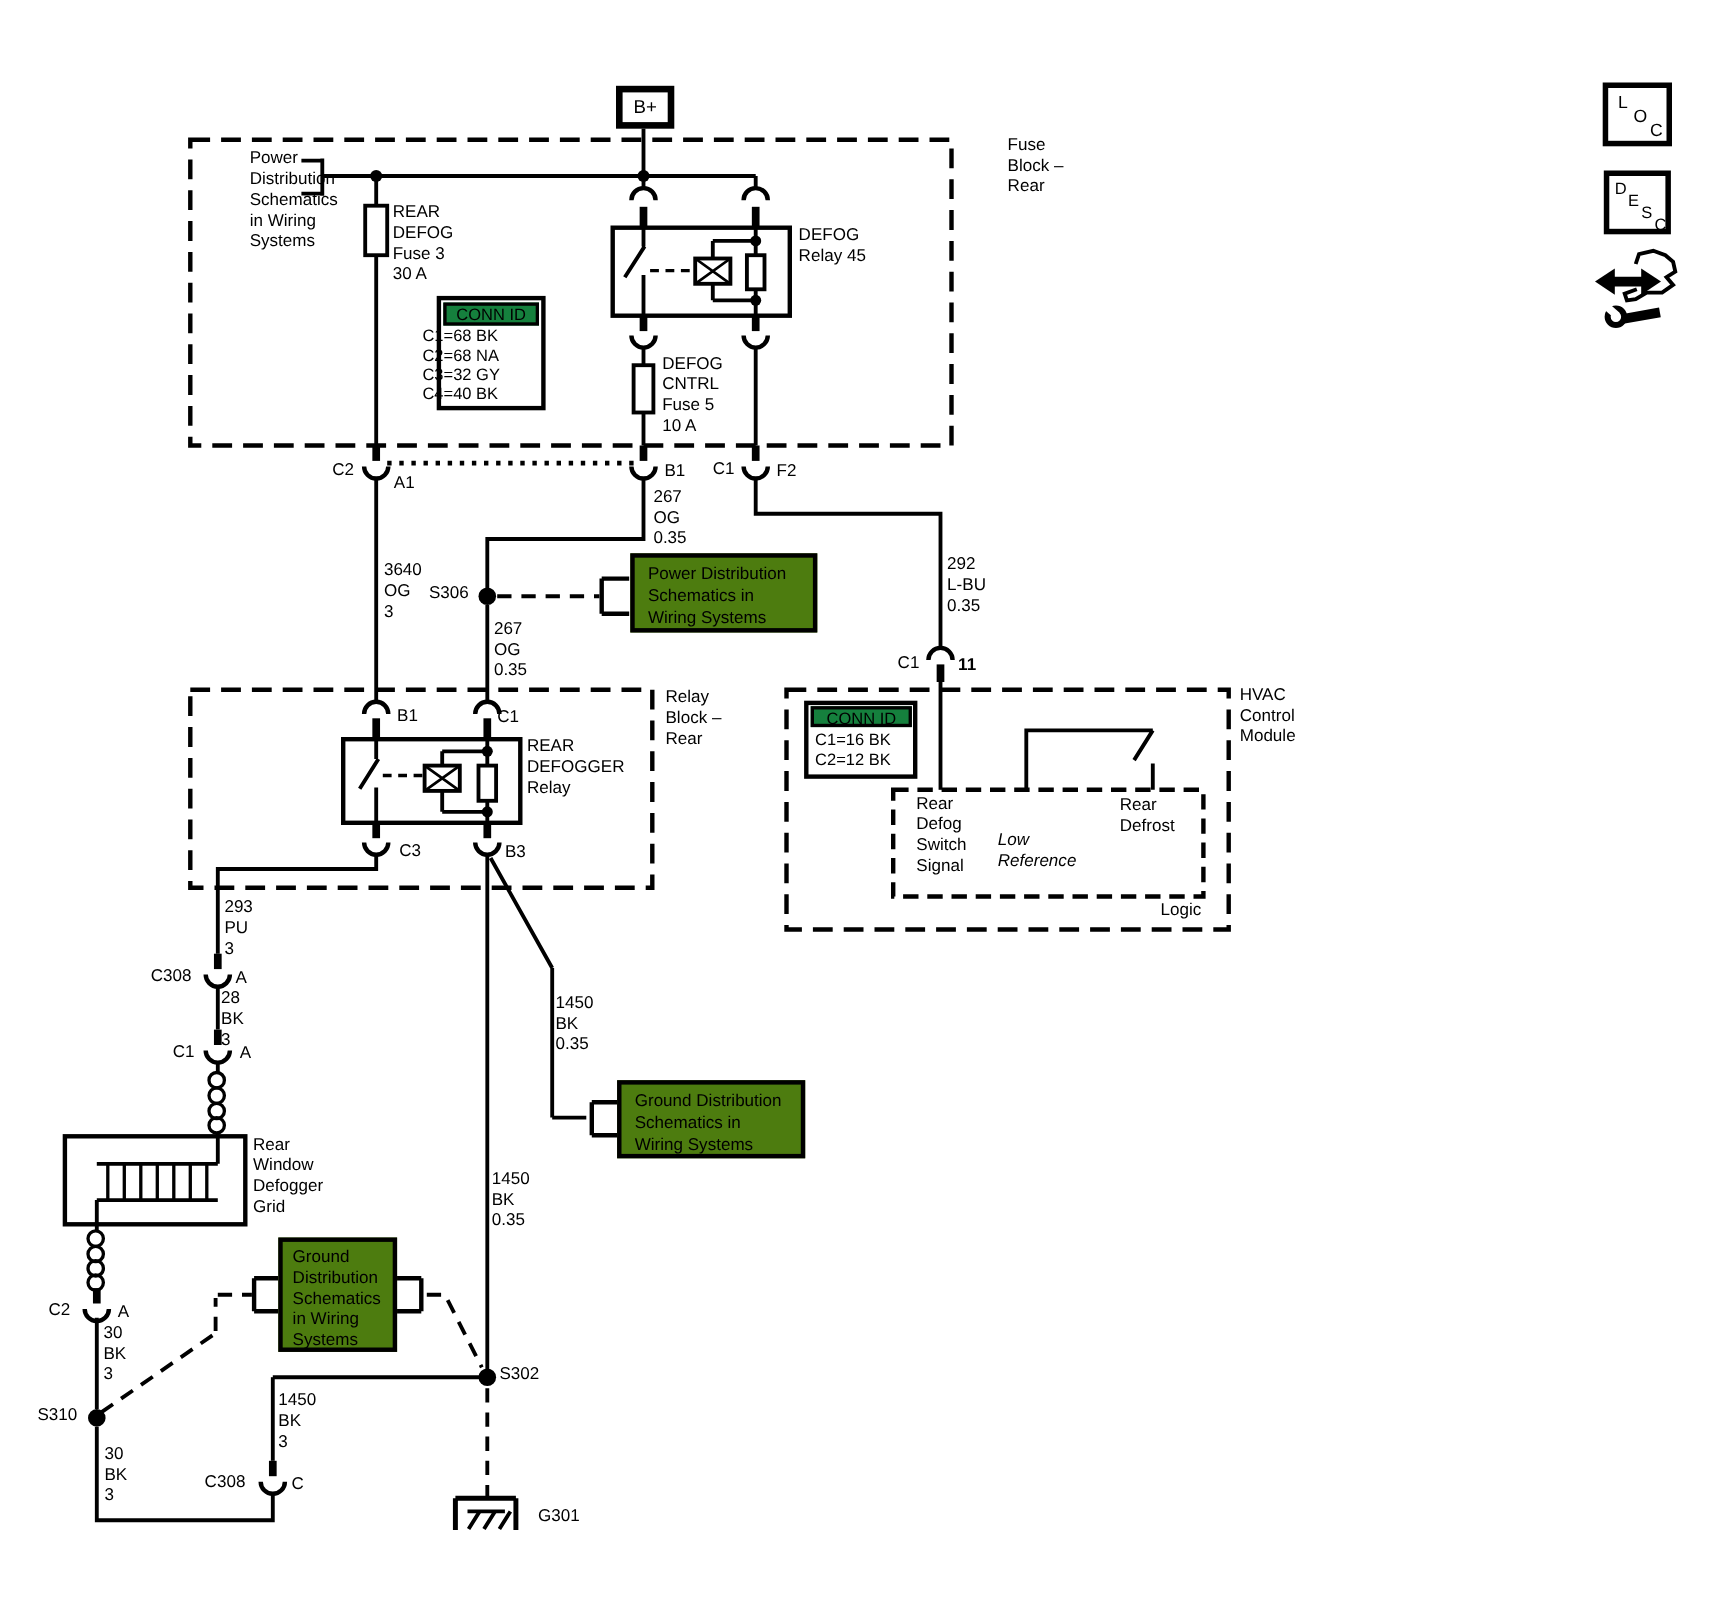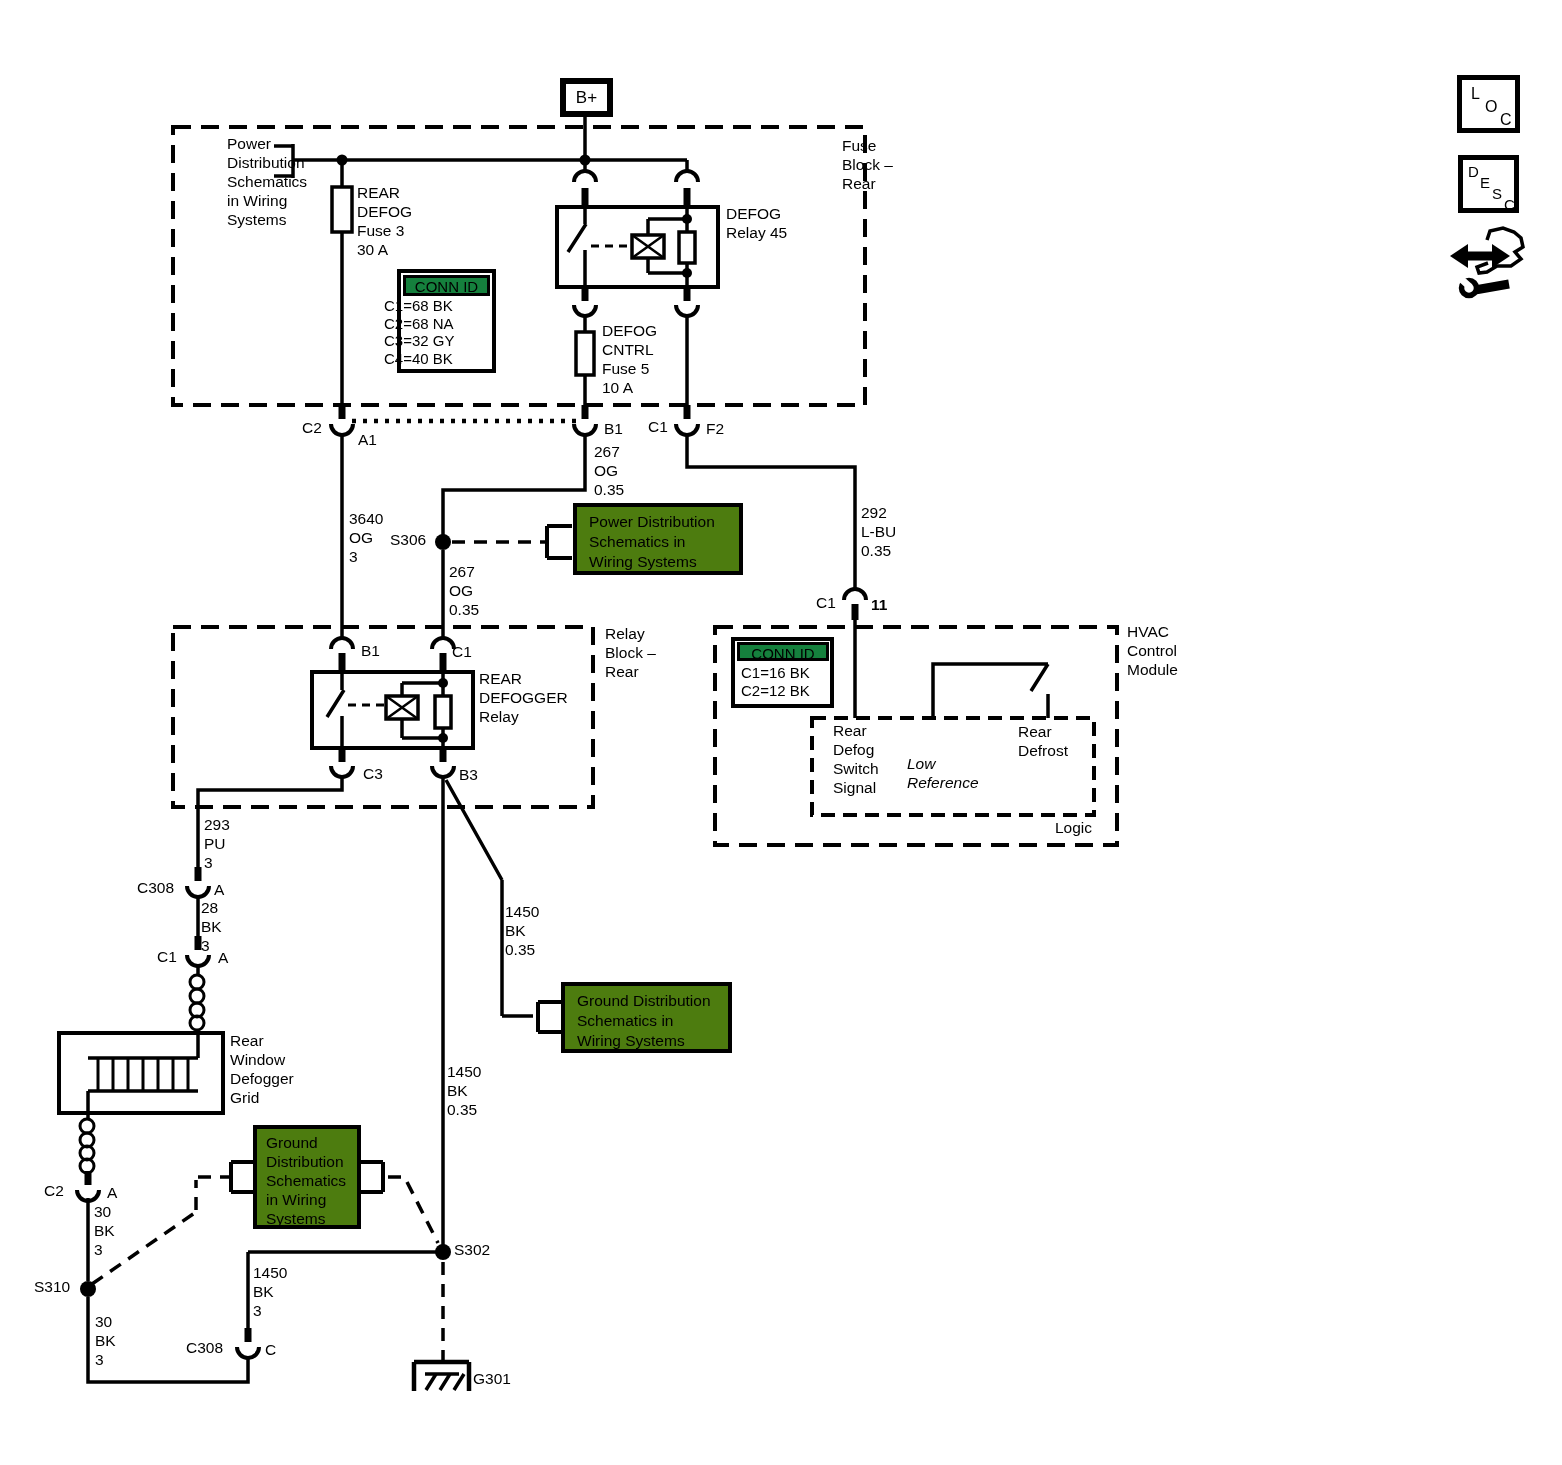--- a/index.html
+++ b/index.html
@@ -195,21 +195,21 @@
     <span style="left:17px;top:14px;font-size:15px;">E</span>
     <span style="left:29px;top:25px;font-size:15px;">S</span>
     <span style="left:41px;top:36px;font-size:15px;">C</span>
   </div>
 
   <div class="lbl" style="left:183px;top:134px;margin-left:44px;">Power
 Distribution
 Schematics
 in Wiring
 Systems</div>
-  <div class="lbl" style="left:842px;top:122px;margin-top:14px;">Fuse
+  <div class="lbl" style="left:916px;top:122px;">Fuse
 Block –
 Rear</div>
   <div class="lbl" style="left:605px;top:624px;">Relay
 Block –
 Rear</div>
   <div class="lbl" style="left:1127px;top:622px;">HVAC
 Control
 Module</div>
 
   <div class="lbl" style="left:357px;top:183px;">REAR
@@ -278,21 +278,21 @@
   <div class="lbl" style="left:95px;top:1312px;">30
 BK
 3</div>
   <div class="lbl" style="left:253px;top:1263px;">1450
 BK
 3</div>
 
   <div class="lbl" style="left:390px;top:530px;">S306</div>
   <div class="lbl" style="left:34px;top:1277px;">S310</div>
   <div class="lbl" style="left:454px;top:1240px;">S302</div>
-  <div class="lbl" style="left:473px;top:1369px;">G301</div>
+  <div class="lbl" style="left:473px;top:1369px;padding-left:16px;">G301</div>
 
   <div class="refbox" style="left:573px;top:503px;width:170px;height:72px;">Power Distribution
 Schematics in
 Wiring Systems</div>
   <div class="refbox" style="left:561px;top:982px;width:171px;height:71px;">Ground Distribution
 Schematics in
 Wiring Systems</div>
   <div class="refbox" style="left:253px;top:1125px;width:108px;height:104px;line-height:19px;padding:4px 6px 4px 9px;">Ground
 Distribution
 Schematics

